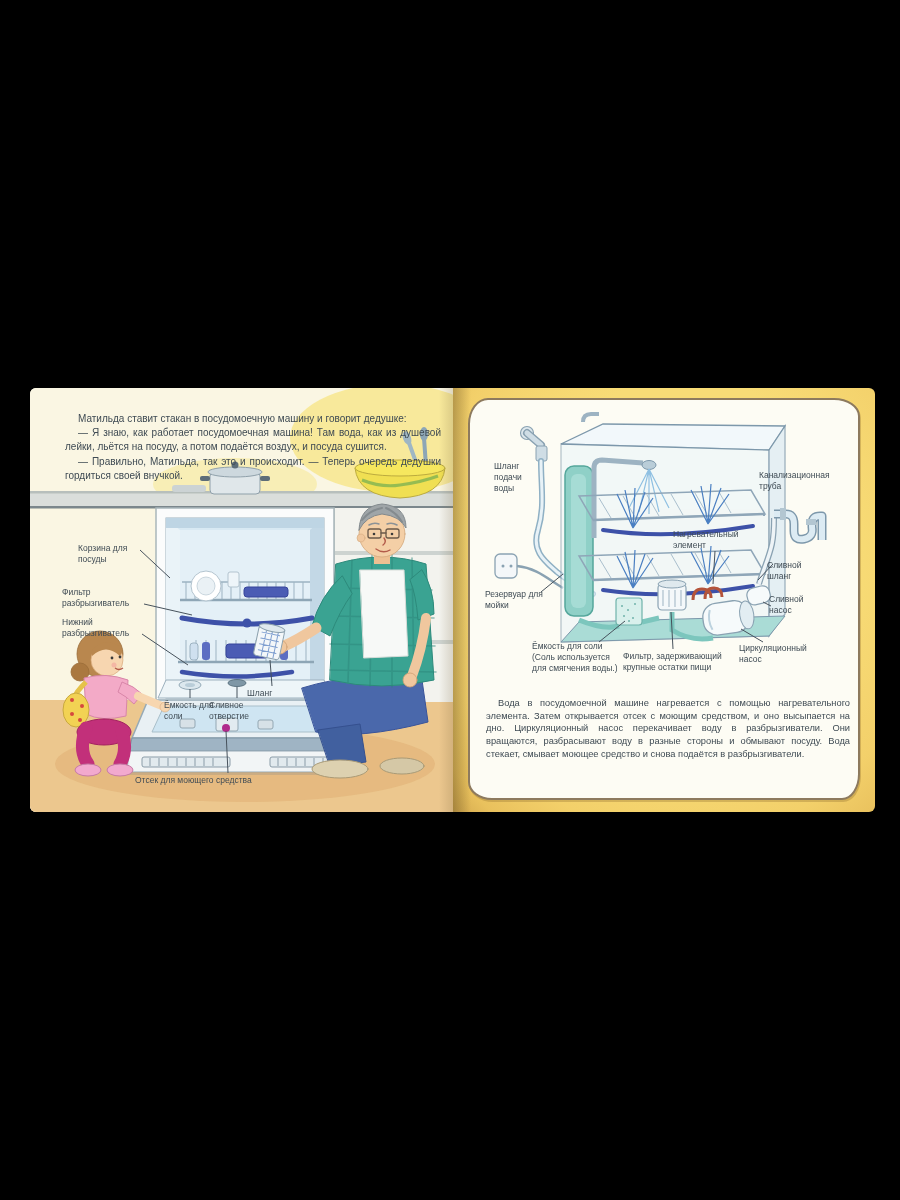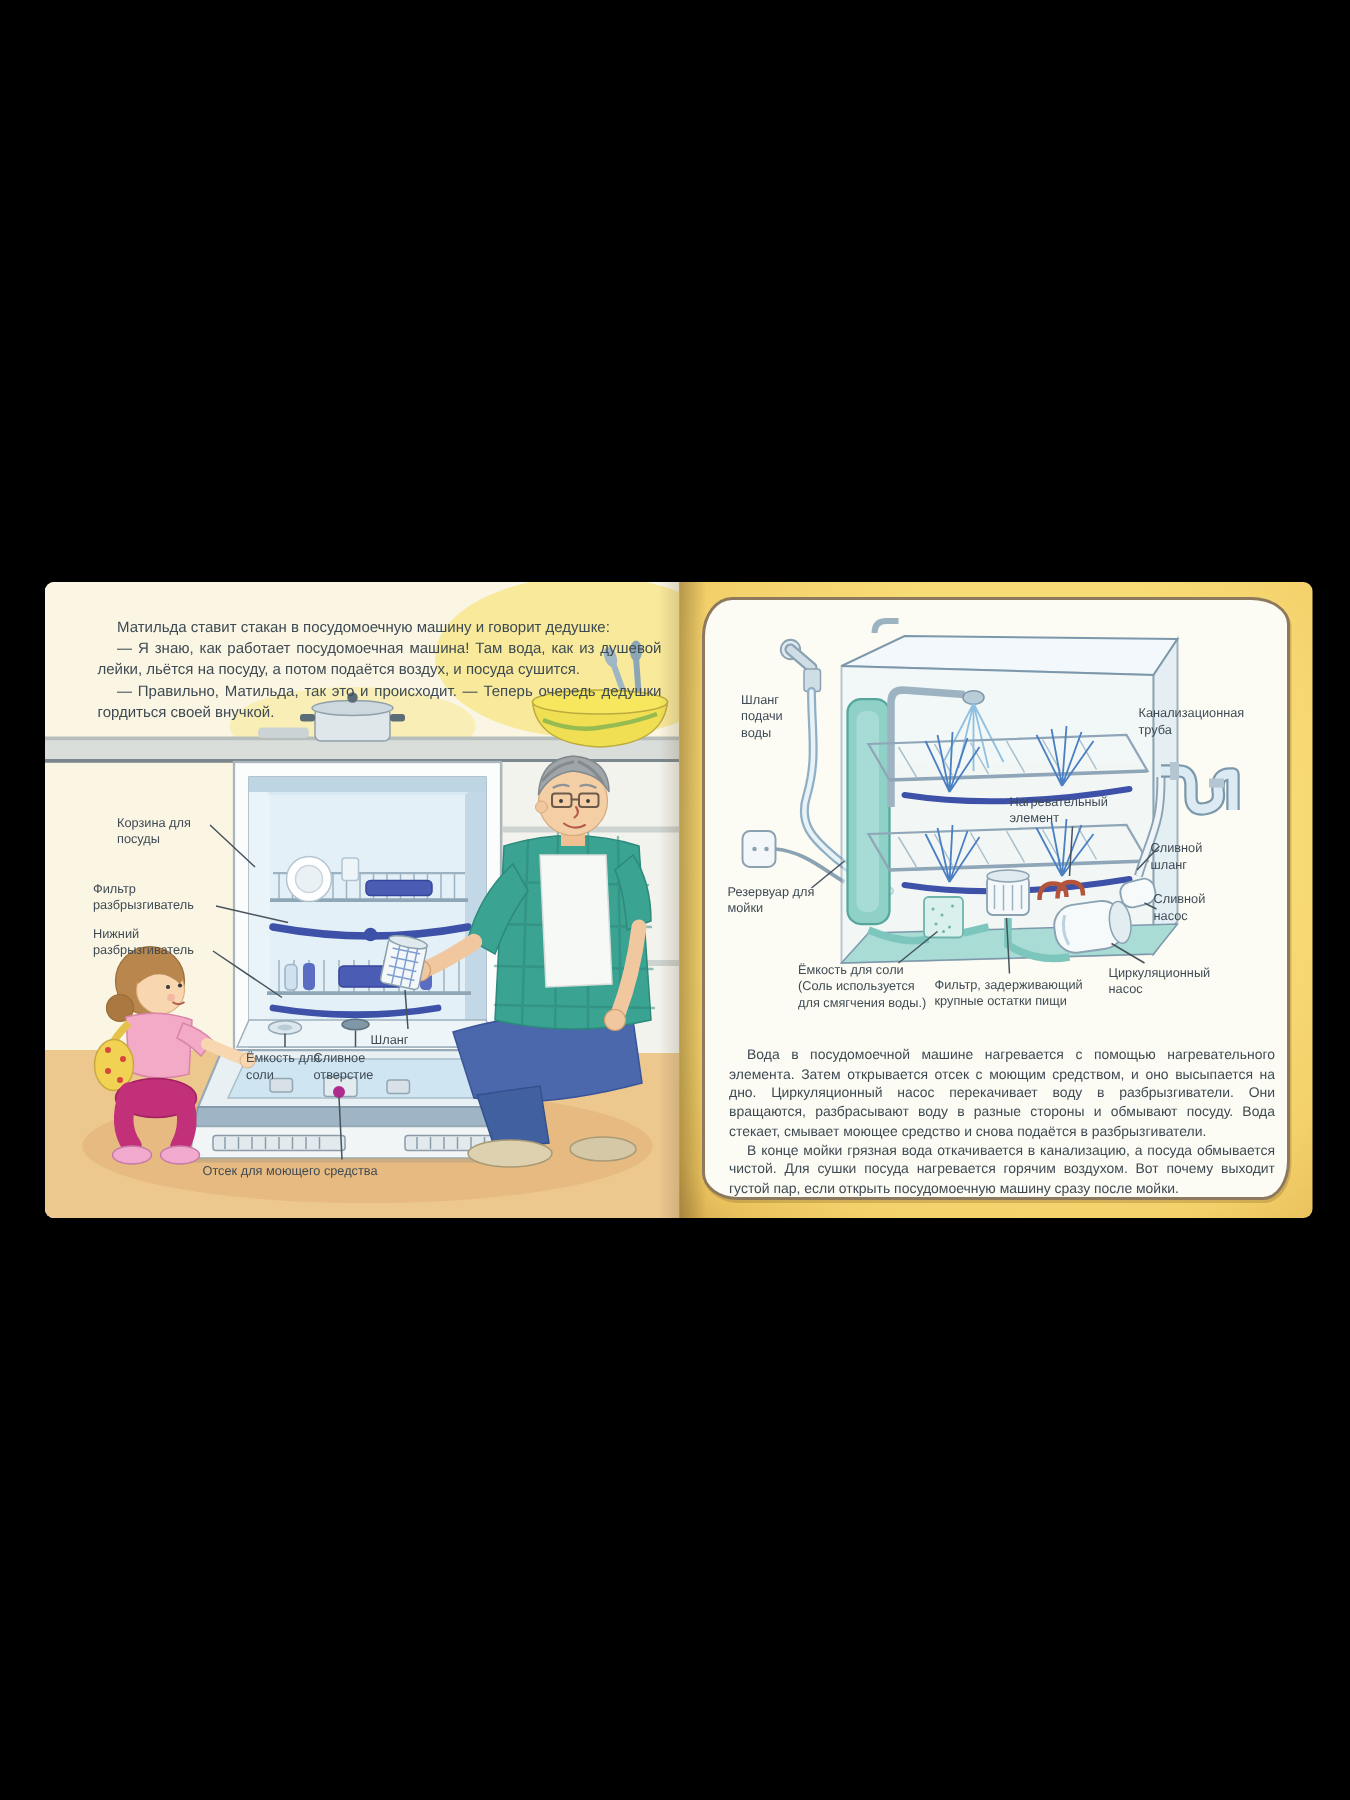--- a/index.html
+++ b/index.html
@@ -265,18 +265,17 @@
     <div class="lbl" style="left:220px;top:141px;width:84px;">Нагревательный элемент</div>
     <div class="lbl" style="left:314px;top:172px;width:52px;">Сливной шланг</div>
     <div class="lbl" style="left:32px;top:201px;width:62px;">Резервуар для мойки</div>
     <div class="lbl" style="left:316px;top:206px;width:52px;">Сливной насос</div>
     <div class="lbl" style="left:65px;top:253px;width:94px;margin-left:14px;">Ёмкость для соли (Соль используется для смягчения воды.)</div>
     <div class="lbl" style="left:170px;top:263px;width:122px;">Фильтр, задерживающий крупные остатки пищи</div>
     <div class="lbl" style="left:286px;top:255px;width:84px;">Циркуляционный насос</div>
 
     <div class="rtext">
       <p>Вода в посудомоечной машине нагревается с помощью нагревательного элемента. Затем открывается отсек с моющим средством, и оно высыпается на дно. Циркуляционный насос перекачивает воду в разбрызгиватели. Они вращаются, разбрасывают воду в разные стороны и обмывают посуду. Вода стекает, смывает моющее средство и снова подаётся в разбрызгиватели.</p>
-      <p>В конце мойки грязная вода откачивается в канализацию, а посуда обмывается чистой. Для сушки посуда нагревается горячим воздухом. Вот почему выходит густой пар, если открыть посудомоечную машину сразу после мойки.</p>
     </div>
   </div>
 
  </div>
 </div>
 
 </body></html>

